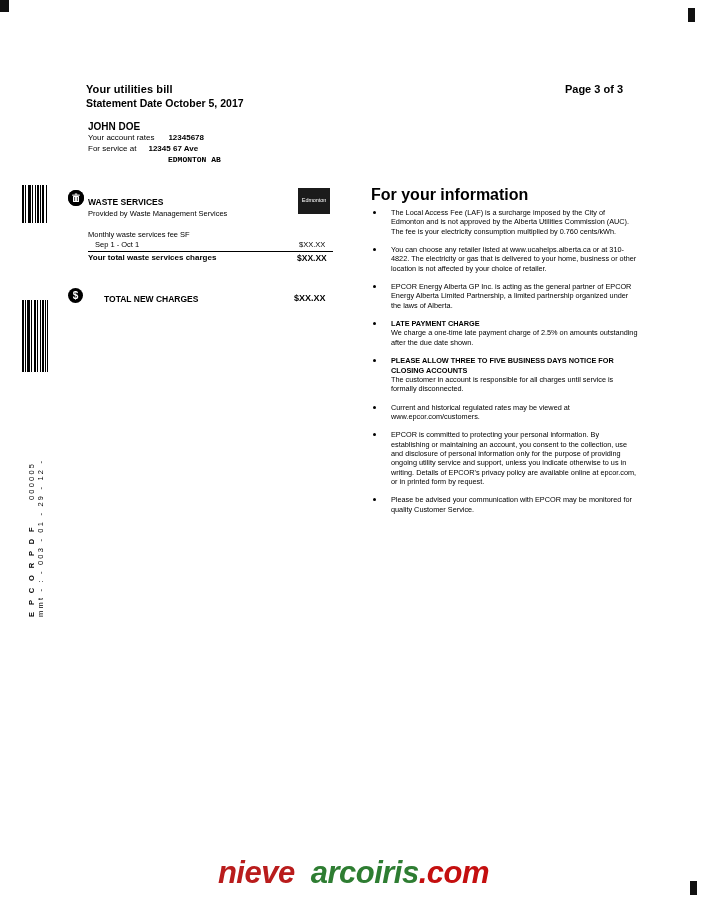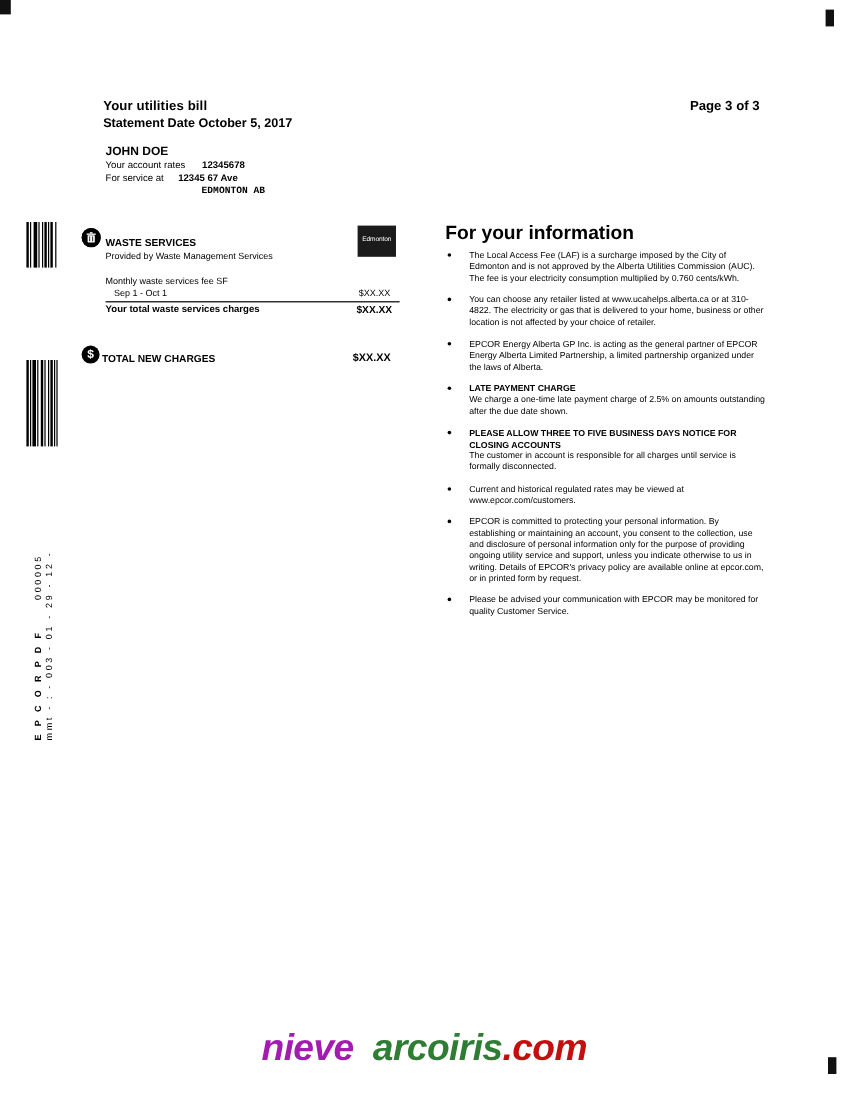--- a/index.html
+++ b/index.html
@@ -69,21 +69,21 @@
   }
   .hdr-sub {
     position: absolute;
     left: 86px;
     top: 97px;
     font-size: 10.5px;
     font-weight: bold;
   }
   .page-num {
     position: absolute;
-    right: 74px;
+    right: 84px;
     top: 83px;
     font-size: 11px;
     font-weight: bold;
     text-align: right;
   }
 
   .cust-name {
     position: absolute;
     left: 88px;
     top: 121px;
@@ -209,21 +209,21 @@
     background: #000;
     color: #fff;
     font-size: 10px;
     font-weight: bold;
     display: flex;
     align-items: center;
     justify-content: center;
   }
   .total-new-label {
     position: absolute;
-    left: 85px;
+    left: 104px;
     top: 294px;
     font-size: 8.5px;
     font-weight: bold;
   }
   .total-new-amt {
     position: absolute;
     left: 294px;
     top: 293px;
     font-size: 9px;
     font-weight: bold;
@@ -276,21 +276,21 @@
     left: 0;
     right: 0;
     bottom: 22px;
     text-align: center;
     font-family: "Liberation Sans", sans-serif;
     font-size: 31px;
     font-weight: bold;
     font-style: italic;
     letter-spacing: -0.5px;
   }
-  .watermark .w1 { color: #a21caf; }
+  .watermark .w1 { color: #b91c1c; }
   .watermark .w2 { color: #2e7d32; margin-left: 16px; }
   .watermark .w3 { color: #c40f0f; }
 </style>
 </head>
 <body>
 
 <div id="page">
 
   <div class="reg-mark reg-tl"></div>
   <div class="reg-mark reg-tr"></div>

